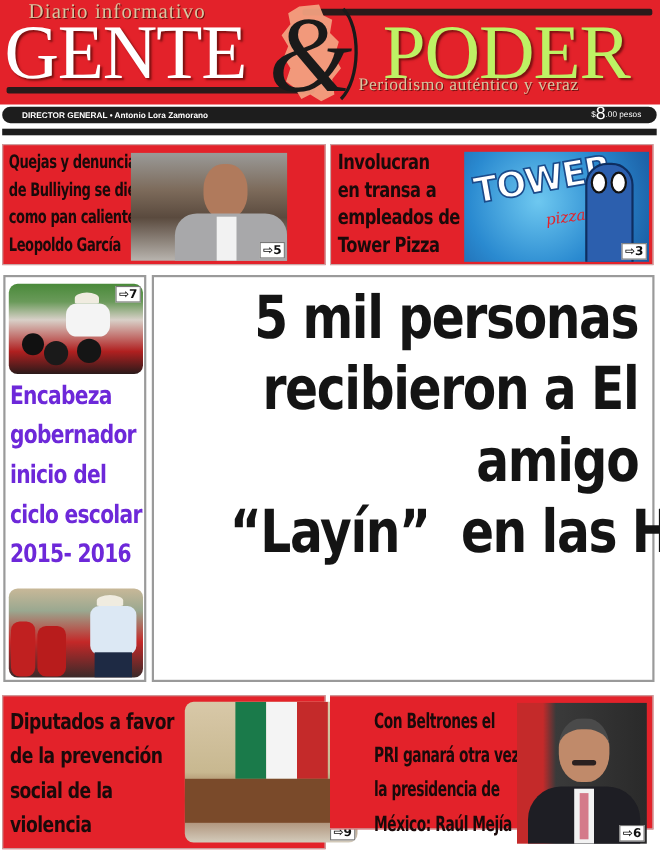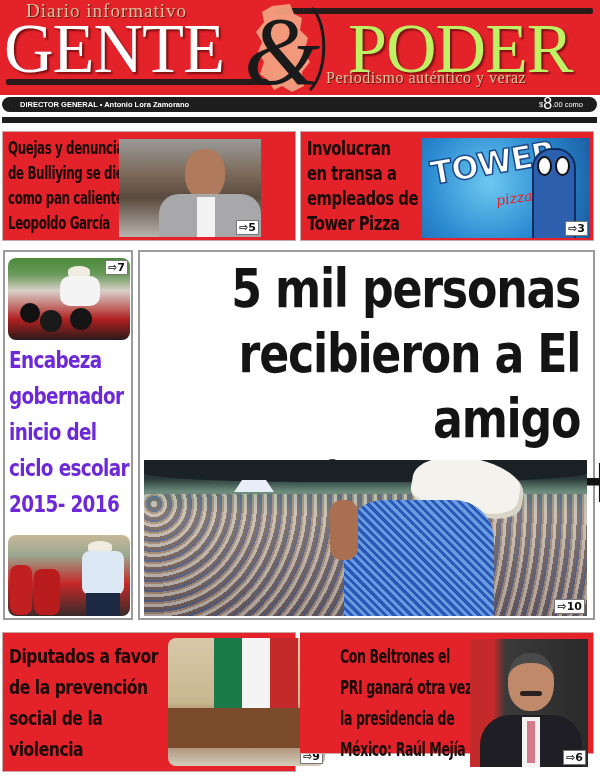--- a/index.html
+++ b/index.html
@@ -55,21 +55,21 @@
   <div class="mh-amp">&amp;</div>
   <div class="mh-poder">PODER</div>
   <div class="mh-tagline-bot">Periodismo auténtico y veraz</div>
 </div>
 
 <div class="infobar">
   <div class="dir">
     <span>DIRECTOR GENERAL •</span><span class="nm"> Antonio Lora Zamorano</span>
   </div>
   <div class="price">
-    <span>$</span><span class="big">8</span><span>.00 como</span>
+    <span>$</span><span class="big">8</span><span>.00 pesos</span>
   </div>
 </div>
 <div class="rule-thick"></div>
 
 <div class="redbox" style="left:2px;top:131px;width:294px;height:110px;">
   <div class="red-headline" style="left:5px;top:4px;font-size:17px;line-height:25px;transform:scaleX(0.7);white-space:nowrap;">
     <div>Quejas y denuncias</div>
     <div>de Bulliying se dieron</div>
     <div>como pan caliente:</div>
     <div>Leopoldo García</div>
@@ -123,29 +123,20 @@
     <div style="position:absolute;left:26px;top:34px;width:26px;height:46px;background:#b81c1c;border-radius:8px;"></div>
   </div>
 </div>
 
 <div class="feature">
   <div class="feature-headline">
     <span>5 mil personas</span>
     <span>recibieron a El  amigo</span>
     <span style="white-space:pre;">“Layín”  en las Haciendas</span>
   </div>
-  <div class="photo" style="left:4px;top:208px;width:443px;height:156px;background:linear-gradient(180deg,#1e2a30 0%,#2a3a3a 12%,#6a8a7a 20%,#a89a8a 35%,#8a7a72 60%,#5a4a4a 100%);">
-    <div style="position:absolute;left:0;top:0;width:443px;height:22px;background:#1a2226;border-radius:0 0 40% 40%;"></div>
-    <div style="position:absolute;left:90px;top:20px;width:40px;height:12px;background:#e8eef8;clip-path:polygon(20% 0,80% 0,100% 100%,0 100%);"></div>
-    <div style="position:absolute;left:0;top:34px;width:443px;height:122px;background:repeating-radial-gradient(circle at 10px 10px,#e8e4dc 0 3px,#6a5a5a 3px 6px,#3a5aa0 6px 8px,#b89878 8px 10px);opacity:0.55;"></div>
-    <div style="position:absolute;left:268px;top:-2px;width:112px;height:56px;background:#f4f2ec;border-radius:50% 50% 30% 30%;transform:rotate(10deg);box-shadow:inset -4px -4px 0 #d8d4c8;"></div>
-    <div style="position:absolute;left:200px;top:40px;width:150px;height:118px;background:repeating-linear-gradient(45deg,#2a5ab8 0 3px,#6a9ae0 3px 6px);border-radius:40px 40px 0 0;"></div>
-    <div style="position:absolute;left:186px;top:40px;width:28px;height:60px;background:#a87050;border-radius:12px;"></div>
-    <div class="pageref">⇨10</div>
-  </div>
 </div>
 
 <div class="redbox" style="left:2px;top:632px;width:294px;height:140px;">
   <div class="red-headline" style="left:6px;top:8px;font-size:20px;line-height:31px;transform:scaleX(0.78);white-space:nowrap;">
     <div>Diputados a favor</div>
     <div>de la prevención</div>
     <div>social de la</div>
     <div>violencia</div>
   </div>
   <div class="photo" style="left:165px;top:5px;width:157px;height:128px;border-radius:8px;background:linear-gradient(180deg,#d8c8a8 0%,#c8b890 50%,#8a5a3a 70%,#d4ccbc 100%);">

